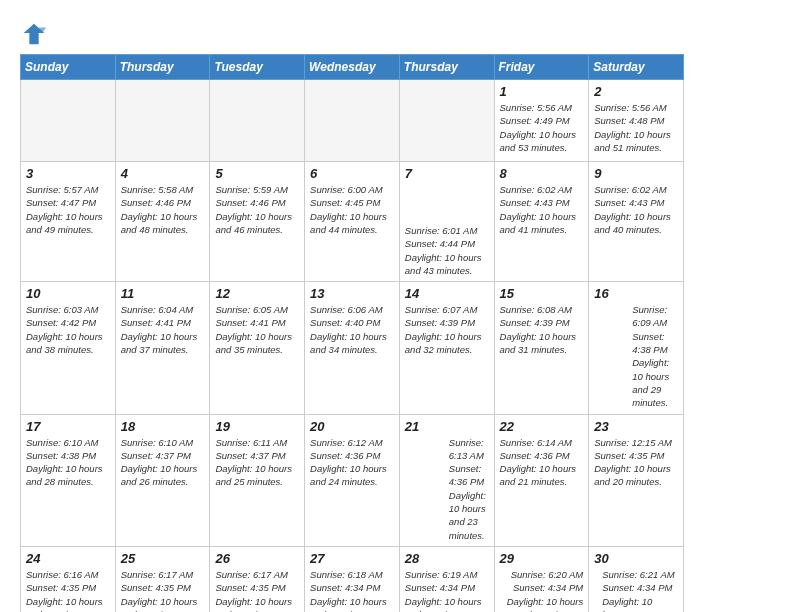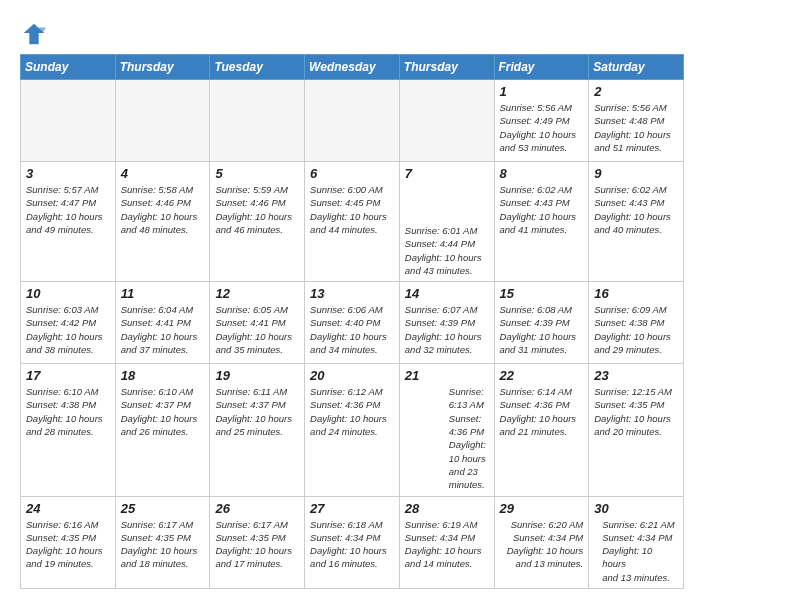--- a/index.html
+++ b/index.html
@@ -238,21 +238,21 @@
           </td>
           <td>
             <span class="day-number">15</span>
             <div class="day-info" style="white-space: pre-line;">Sunrise: 6:08 AM
 Sunset: 4:39 PM
 Daylight: 10 hours
 and 31 minutes.</div>
           </td>
           <td>
             <span class="day-number">16</span>
-            <div class="day-info" style="white-space: pre-line;">Sunrise: 6:09 AM
+            <div class="day-info" style="white-space: pre-line; margin-left: 38px;">Sunrise: 6:09 AM
 Sunset: 4:38 PM
 Daylight: 10 hours
 and 29 minutes.</div>
           </td>
         </tr>
         <tr>
           <td>
             <span class="day-number">17</span>
             <div class="day-info" style="white-space: pre-line;">Sunrise: 6:10 AM
 Sunset: 4:38 PM

